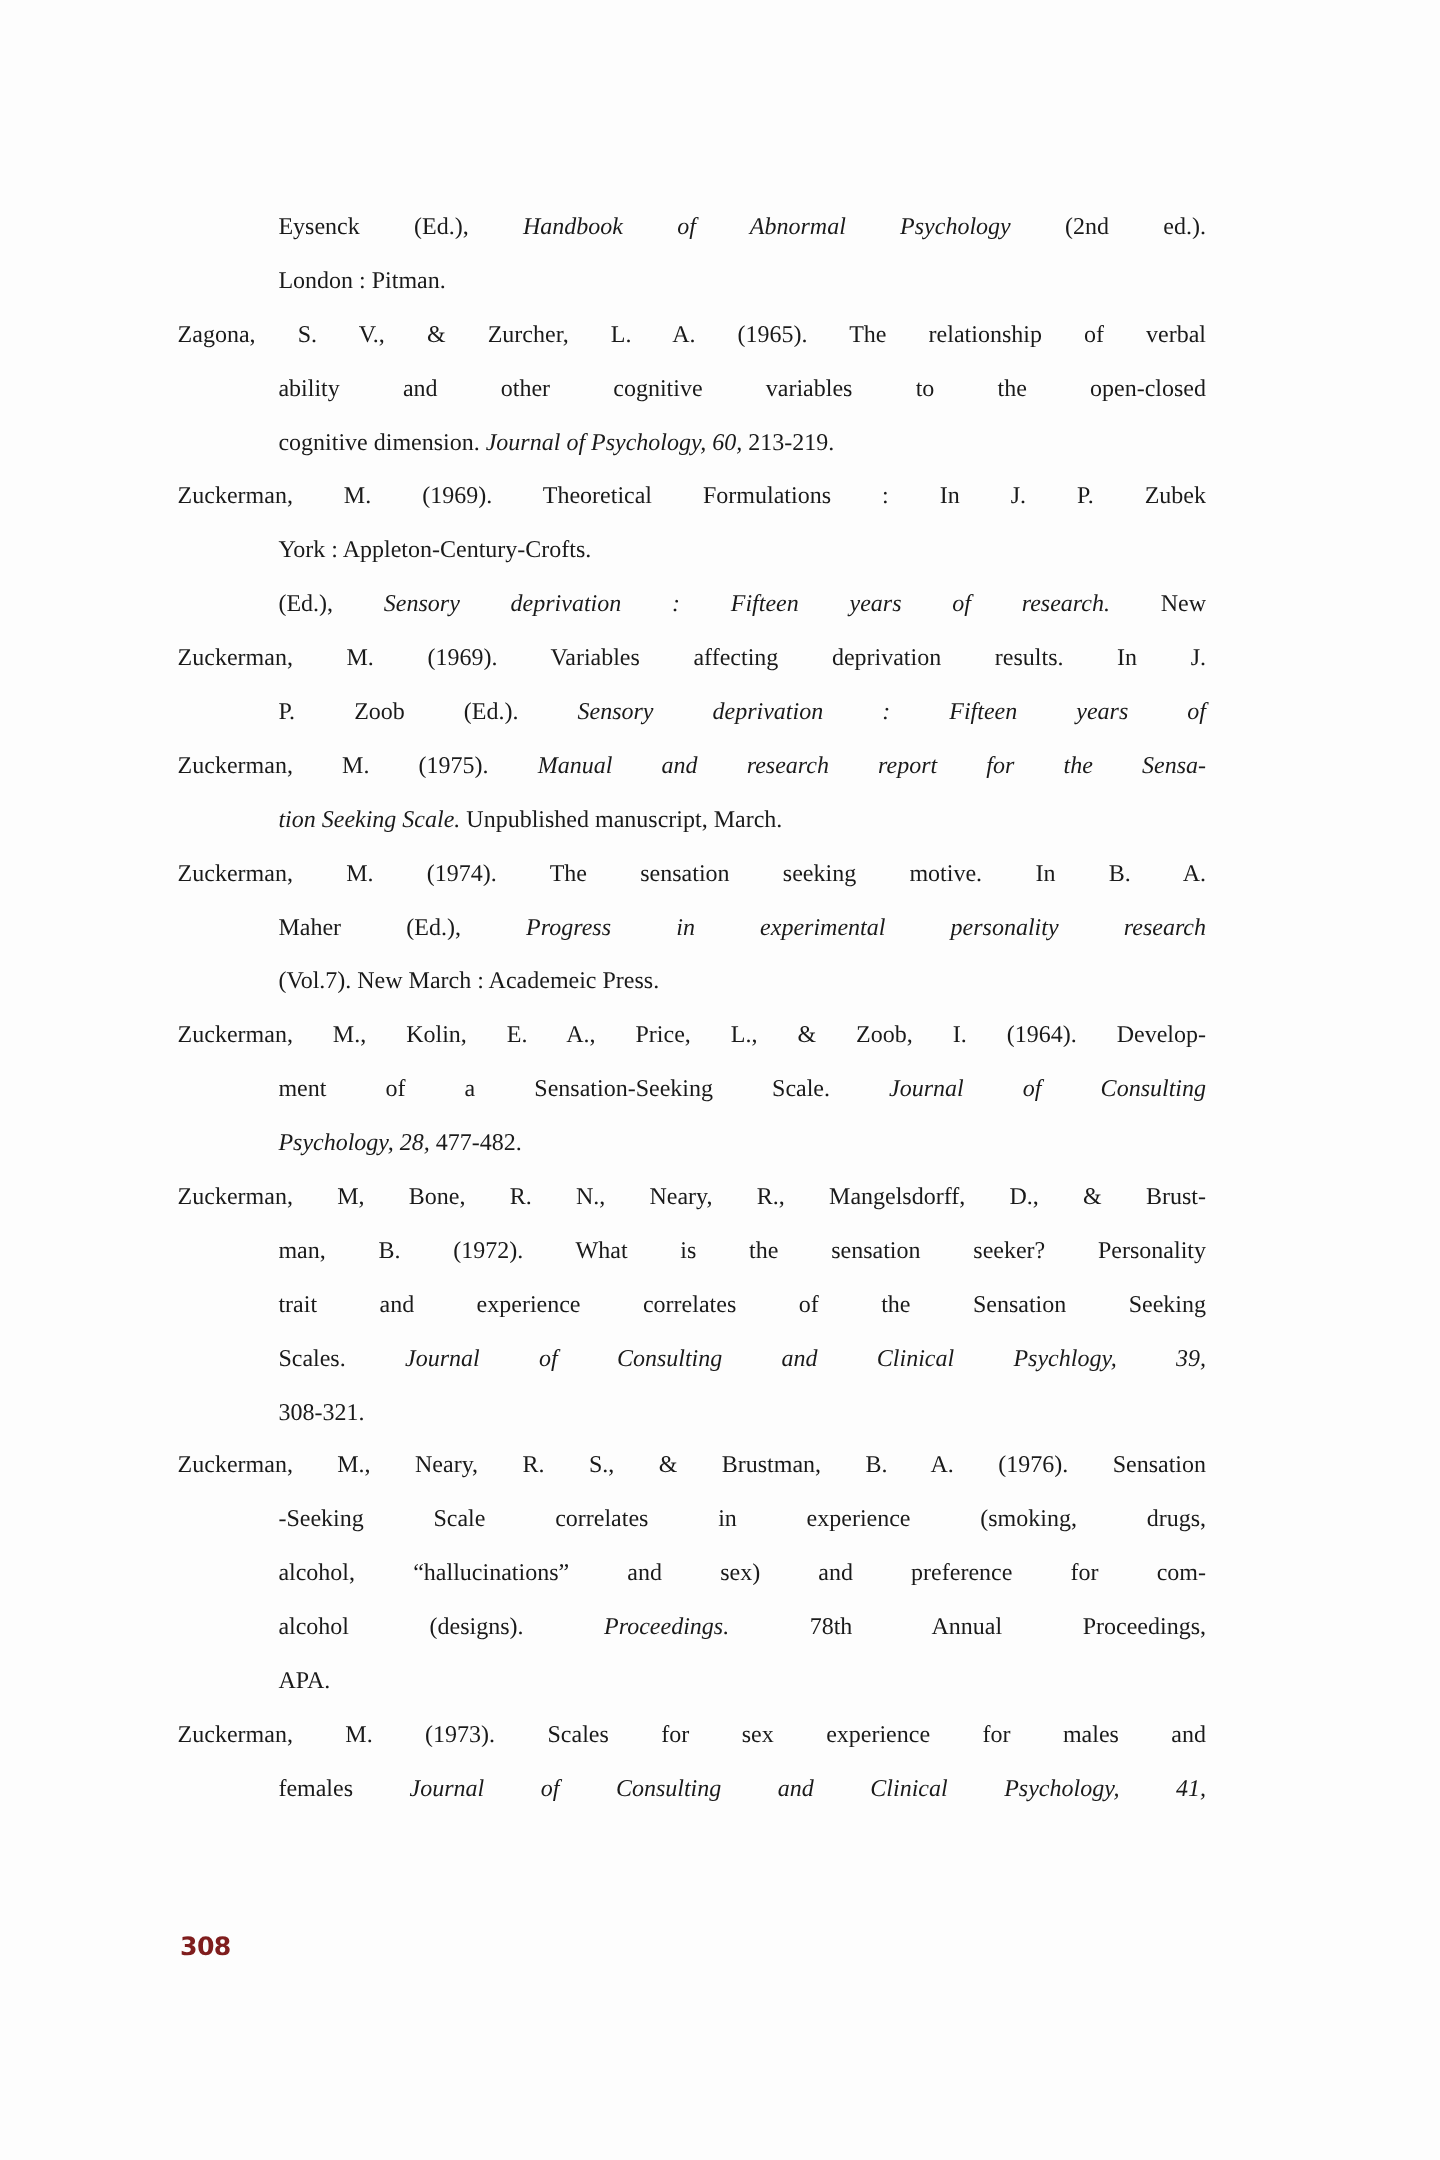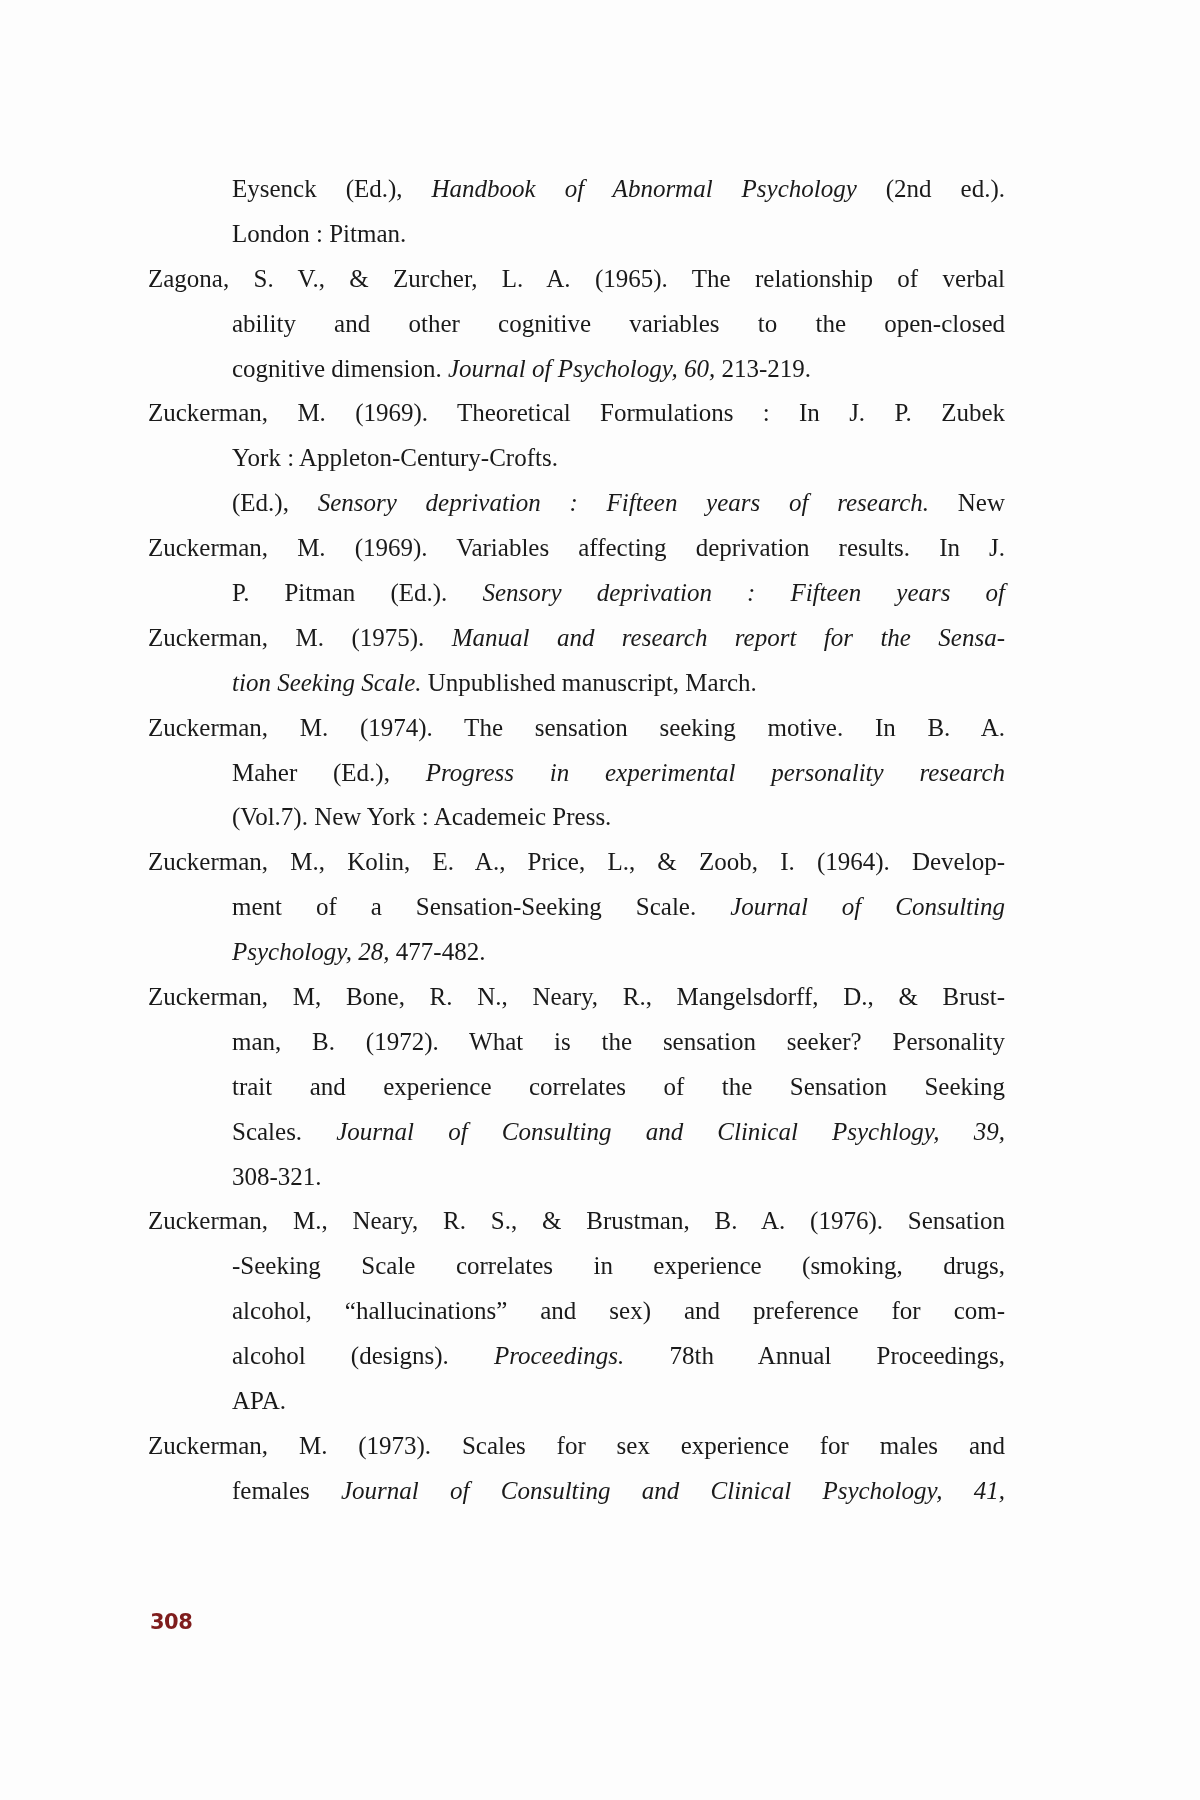--- a/index.html
+++ b/index.html
@@ -19,21 +19,21 @@
     position: absolute;
     left: 0; top: 0;
     width: 1200px; height: 1800px;
     background: #fdfdfd;
   }
   .refs {
     position: absolute;
     left: 148px;
     top: 167px;
     width: 857px;
-    font-size: 25px;
+    font-size: 20px;
     line-height: 44.9px;
   }
   .entry { margin: 0; padding: 0; }
   .line {
     display: block;
     height: 44.9px;
     white-space: nowrap;
     text-align: justify;
     text-align-last: justify;
     padding-left: 84px;
@@ -96,42 +96,42 @@
       <div class="line">
           <span class="wrap"><span>(Ed.), </span><span class="it">Sensory deprivation : Fifteen years of research.</span><span> New</span></span>
         </div>
     </div>
 
     <div class="entry">
       <div class="line first">
           <span class="wrap"><span>Zuckerman, M. (1969). Variables affecting deprivation results. In J.</span></span>
         </div>
       <div class="line">
-          <span class="wrap"><span>P. Pitman (Ed.). </span><span class="it">Sensory deprivation : Fifteen years of</span></span>
+          <span class="wrap"><span>P. Zoob (Ed.). </span><span class="it">Sensory deprivation : Fifteen years of</span></span>
         </div>
     </div>
 
     <div class="entry">
       <div class="line first">
           <span class="wrap"><span>Zuckerman, M. (1975). </span><span class="it">Manual and research report for the Sensa-</span></span>
         </div>
       <div class="line last">
           <span class="wrap"><span class="it">tion Seeking Scale.</span><span> Unpublished manuscript, March.</span></span>
         </div>
     </div>
 
     <div class="entry">
       <div class="line first">
           <span class="wrap"><span>Zuckerman, M. (1974). The sensation seeking motive. In B. A.</span></span>
         </div>
       <div class="line">
           <span class="wrap"><span>Maher (Ed.), </span><span class="it">Progress in experimental personality research</span></span>
         </div>
       <div class="line last">
-          <span class="wrap"><span>(Vol.7). New York : Academeic Press.</span></span>
+          <span class="wrap"><span>(Vol.7). New March : Academeic Press.</span></span>
         </div>
     </div>
 
     <div class="entry">
       <div class="line first">
           <span class="wrap"><span>Zuckerman, M., Kolin, E. A., Price, L., &amp; Zoob, I. (1964). Develop-</span></span>
         </div>
       <div class="line">
           <span class="wrap"><span>ment of a Sensation-Seeking Scale. </span><span class="it">Journal of Consulting</span></span>
         </div>

